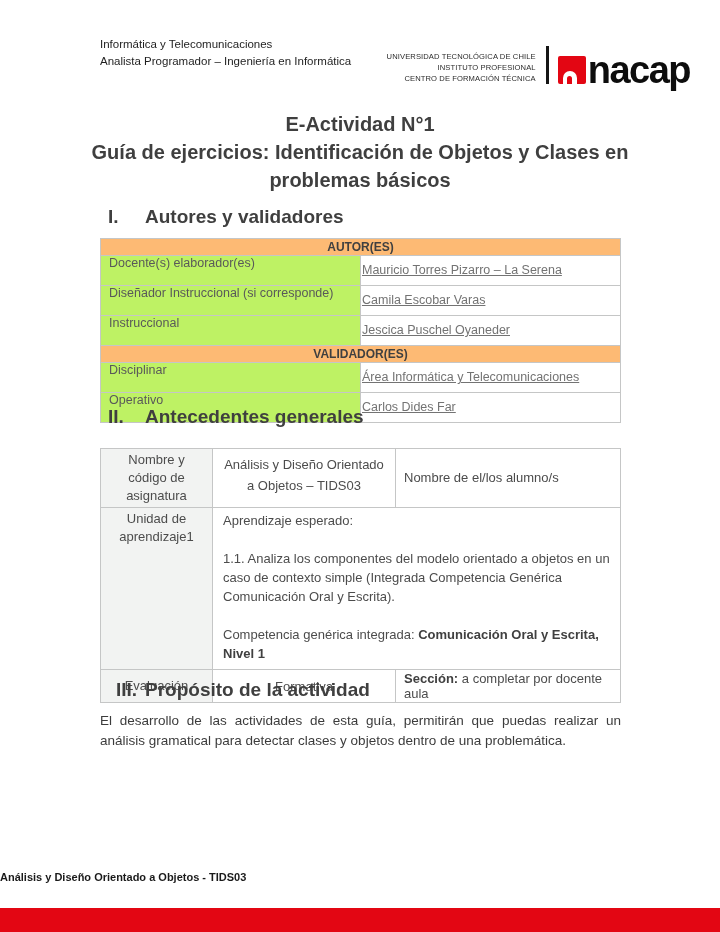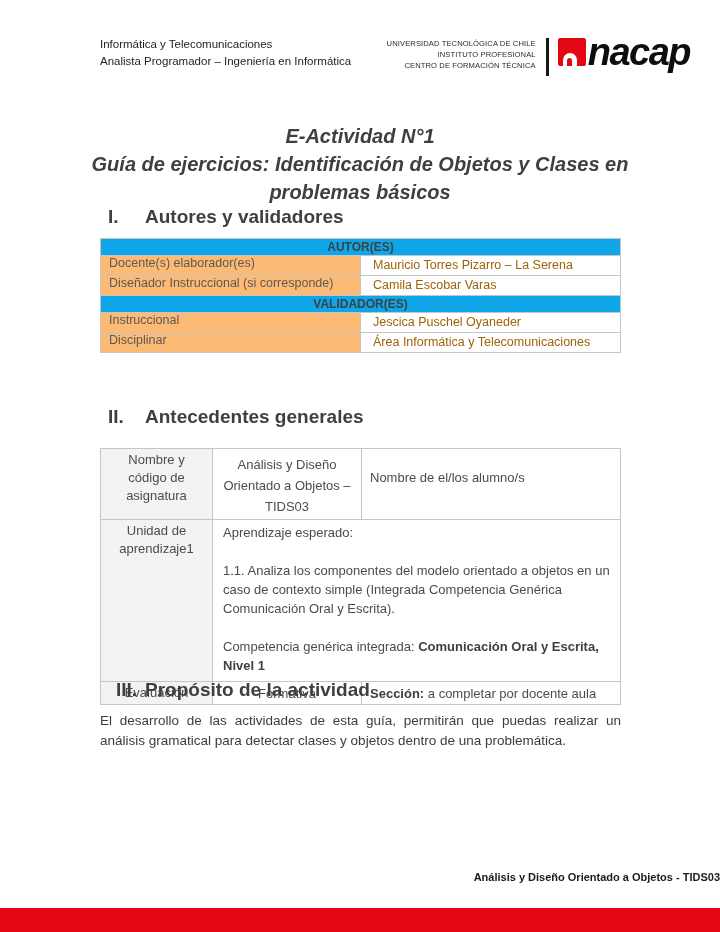--- a/index.html
+++ b/index.html
@@ -12,78 +12,78 @@
     overflow: hidden;
   }
   .page { position: absolute; inset: 0; background: #fff; }
 
   
   .doc-header {
     position: absolute; top: 36px; left: 100px; right: 30px;
     display: flex; justify-content: space-between; align-items: flex-start;
   }
   .program-block { font-size: 11.5px; line-height: 17px; color: #1f1f1f; }
-  .brand-block { display: flex; align-items: flex-start; margin-top: 2px; }
+  .brand-block { display: flex; align-items: flex-end; margin-top: 10px; }
   .univ-lines { text-align: right; font-size: 7.6px; line-height: 11px; color: #2b2b2b; letter-spacing: 0.1px; }
   .brand-sep { width: 3px; height: 38px; background: #161616; margin: 0 9px 0 10px; }
   .logo { display: flex; align-items: flex-end; }
   .logo-square { width: 28px; height: 28px; background: #e30613; position: relative; border-radius: 2px; }
   .logo-n-arch { position: absolute; left: 5px; bottom: 0; width: 14px; height: 13px; background: #ffffff; border-radius: 7px 7px 0 0; }
   .logo-n-cut { position: absolute; left: 4px; bottom: 0; width: 5px; height: 8px; background: #e30613; border-radius: 3px 3px 0 0; }
-  .logo-word { font-size: 38px; font-weight: bold; color: #0d0d0d; line-height: 28px; letter-spacing: -1.5px; margin-left: 2px; font-style: italic; }
+  .logo-word { font-size: 38px; font-weight: bold; color: #0d0d0d; line-height: 28px; letter-spacing: -1.5px; margin-left: 2px; }
 
   
   .main-title {
-    position: absolute; top: 122px; left: 70px; width: 580px;
+    position: absolute; top: 110px; left: 70px; width: 580px;
     text-align: center; font-size: 20px; font-weight: bold;
-    color: #3f3f3f; line-height: 28px; font-style: italic;
+    color: #3f3f3f; line-height: 28px;
   }
 
   
   .sec-heading { position: absolute; left: 108px; display: flex; font-size: 19px; font-weight: bold; color: #3f3f3f; }
   .sec-heading .sec-num { width: 37px; }
   #sec1 { top: 206px; }
   #sec2 { top: 398px; margin-top: 8px; }
   #sec3 { top: 679px; text-align: center; }
 
   
   table { border-collapse: collapse; table-layout: fixed; }
   td, th { border: 1px solid #c5c6c6; font-weight: normal; }
 
   
   #authors-table { position: absolute; top: 238px; left: 100px; width: 521px; font-size: 12.5px; }
-  #authors-table th.group-hdr { background: #0ea5e9; color: #404040; font-weight: bold; text-align: center; font-size: 12px; padding: 1px 16px; }
-  #authors-table td.lbl { width: 206px; background: #fdba74; color: #595959; padding: 0px 4px 4px 8px; line-height: 15px; margin-top: 36px; }
-  #authors-table td.val { color: #a16207; padding: 0px 4px 0px 12px; line-height: 15px; }
+  #authors-table th.group-hdr { background: #fdba74; color: #404040; font-weight: bold; text-align: center; font-size: 12px; padding: 1px 16px; }
+  #authors-table td.lbl { width: 206px; background: #bef264; color: #595959; padding: 0px 4px 14px 8px; line-height: 15px; margin-top: 36px; }
+  #authors-table td.val { color: #737373; padding: 0px 4px 0px 1px; line-height: 15px; text-decoration: underline; }
 
   
   #general-table { position: absolute; top: 448px; left: 100px; width: 521px; font-size: 13px; color: #4c4c4c; }
   #general-table td { padding: 2px 8px; vertical-align: top; }
   #general-table .c1 { width: 112px; background: #f2f3f2; text-align: center; color: #4c4c4c; line-height: 18px; }
-  #general-table .c2 { width: 149px; }
+  #general-table .c2 { width: 183px; }
   #general-table .course-cell { text-align: center; line-height: 21px; padding-top: 5px; }
   #general-table .student-cell { line-height: 18px; padding-top: 20px; color: #4c4c4c; }
   #general-table .row1 td { height: 44px; }
   #general-table .learning-cell { line-height: 19px; padding: 3px 10px 6px 10px; }
   #general-table .learning-cell p { margin: 0 0 19px 0; }
   #general-table .learning-cell p:last-child { margin-bottom: 0; }
   #general-table .bold { font-weight: bold; color: #404040; }
   #general-table .row3 td { height: 23px; vertical-align: middle; padding-top: 1px; padding-bottom: 1px; }
   #general-table .center { text-align: center; }
 
   
   .purpose-text {
     position: absolute; top: 711px; left: 100px; width: 521px;
     font-size: 13.5px; line-height: 19.5px; color: #3c3c3c; text-align: justify;
   }
 
   
   .page-footer {
     position: absolute; left: 0; right: 0; bottom: 49px;
-    text-align: right; font-size: 11px; font-weight: bold; color: #1a1a1a;
+    text-align: left; font-size: 11px; font-weight: bold; color: #1a1a1a;
   }
   .bottom-bar { position: absolute; left: 0; right: 0; bottom: 0; height: 24px; background: #e30613; }
 </style>
 </head>
 <body>
 
 <div class="page">
 
   <div class="doc-header">
     <div class="program-block">
@@ -125,29 +125,33 @@
     </tr>
     <tr>
       <td class="lbl">Docente(s) elaborador(es)</td>
       <td class="val">Mauricio Torres Pizarro – La Serena</td>
     </tr>
     <tr>
       <td class="lbl">Diseñador Instruccional (si corresponde)</td>
       <td class="val">Camila Escobar Varas</td>
     </tr>
     <tr>
-      <th class="group-hdr" colspan="2">VALIDADOR(ES)</th>
-    </tr>
-    <tr>
       <td class="lbl">Instruccional</td>
       <td class="val">Jescica Puschel Oyaneder</td>
     </tr>
     <tr>
+      <th class="group-hdr" colspan="2">VALIDADOR(ES)</th>
+    </tr>
+    <tr>
       <td class="lbl">Disciplinar</td>
       <td class="val">Área Informática y Telecomunicaciones</td>
+    </tr>
+    <tr>
+      <td class="lbl">Operativo</td>
+      <td class="val">Carlos Dides Far</td>
     </tr>
   </tbody>
     </table>
 
   <div class="sec-heading" id="sec2">
     <span class="sec-num">II.</span>
     <span>Antecedentes generales</span>
   </div>
 
   <table id="general-table">

